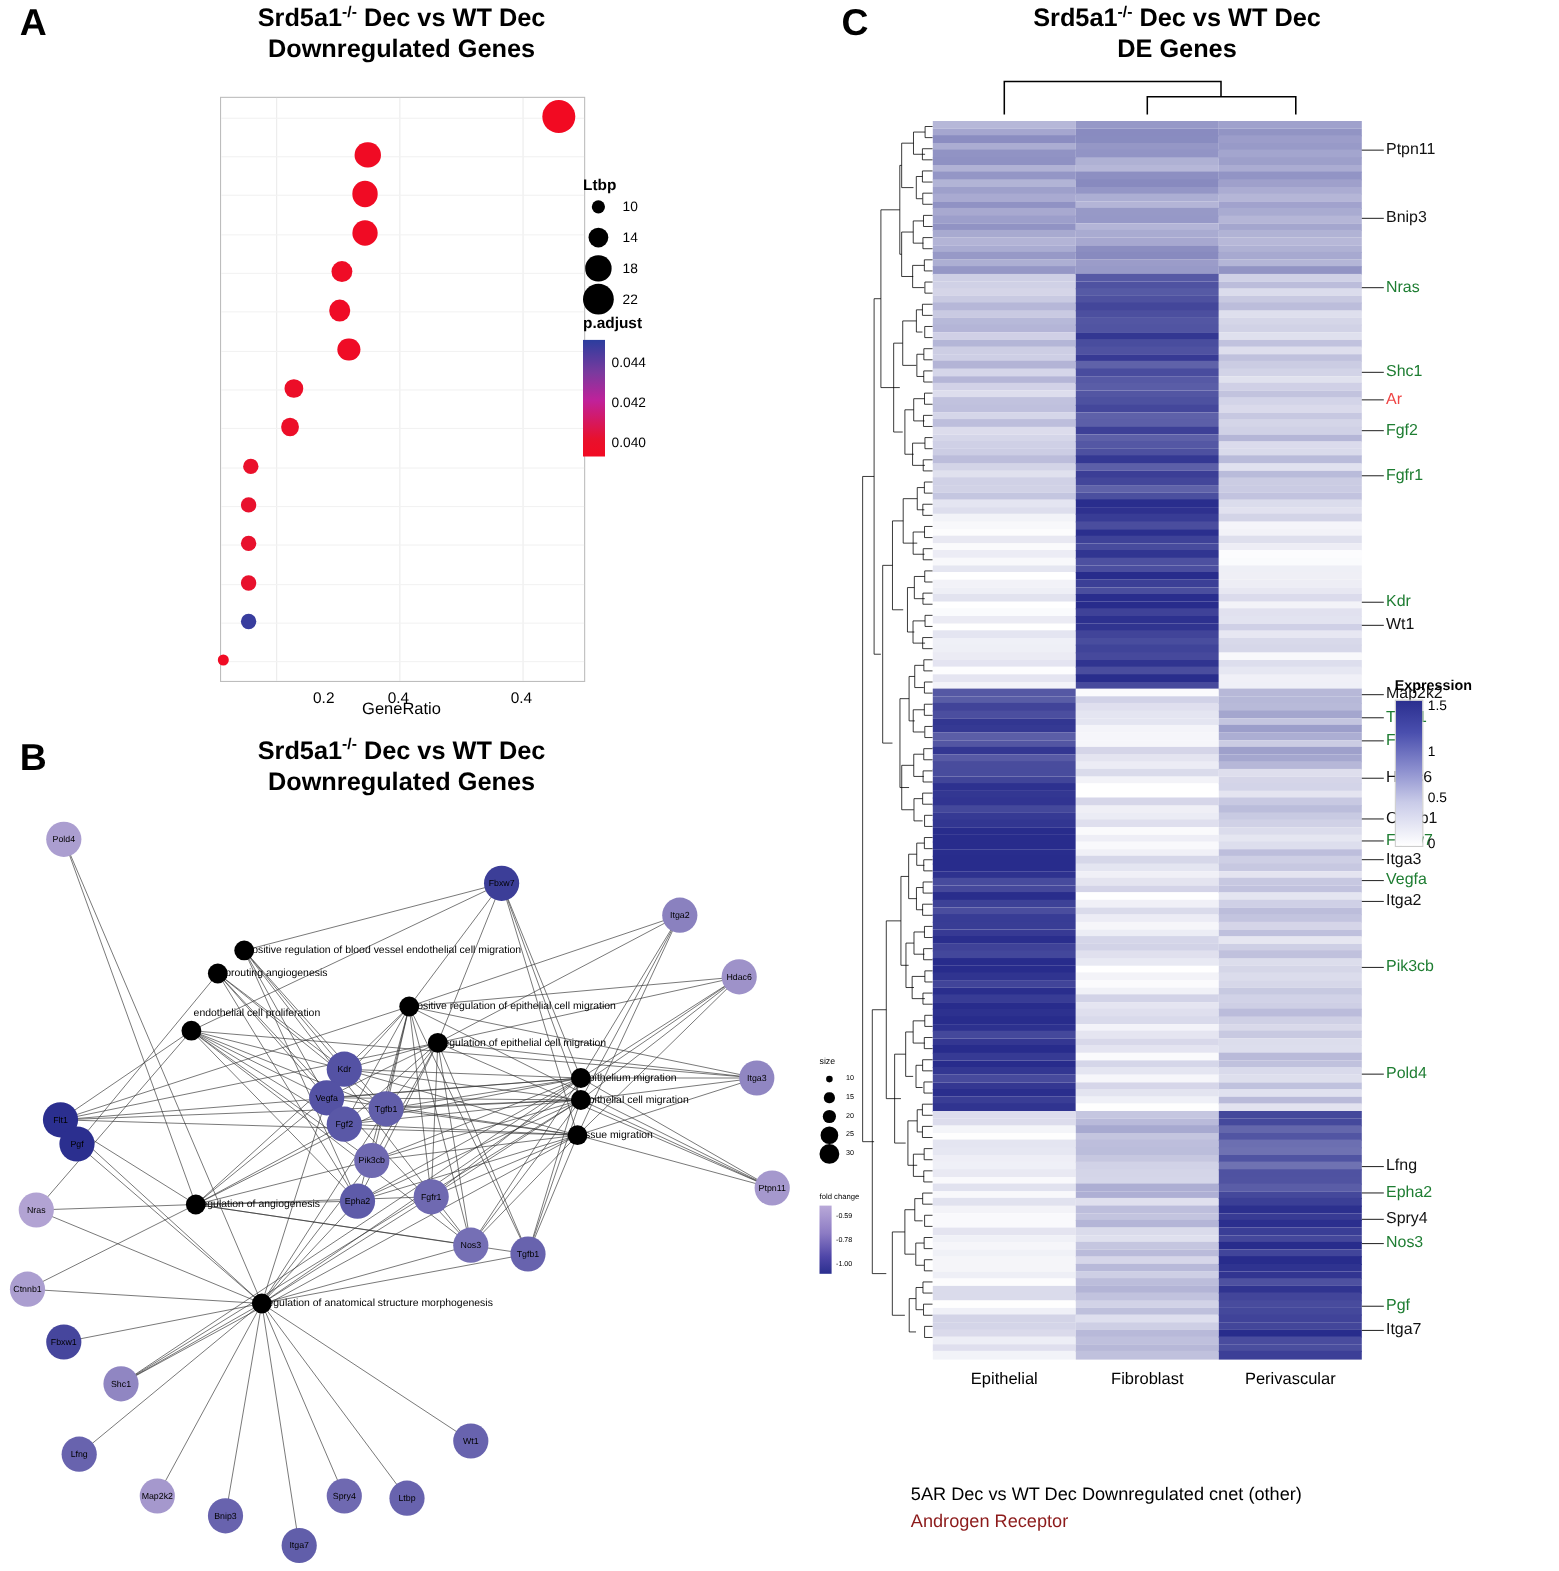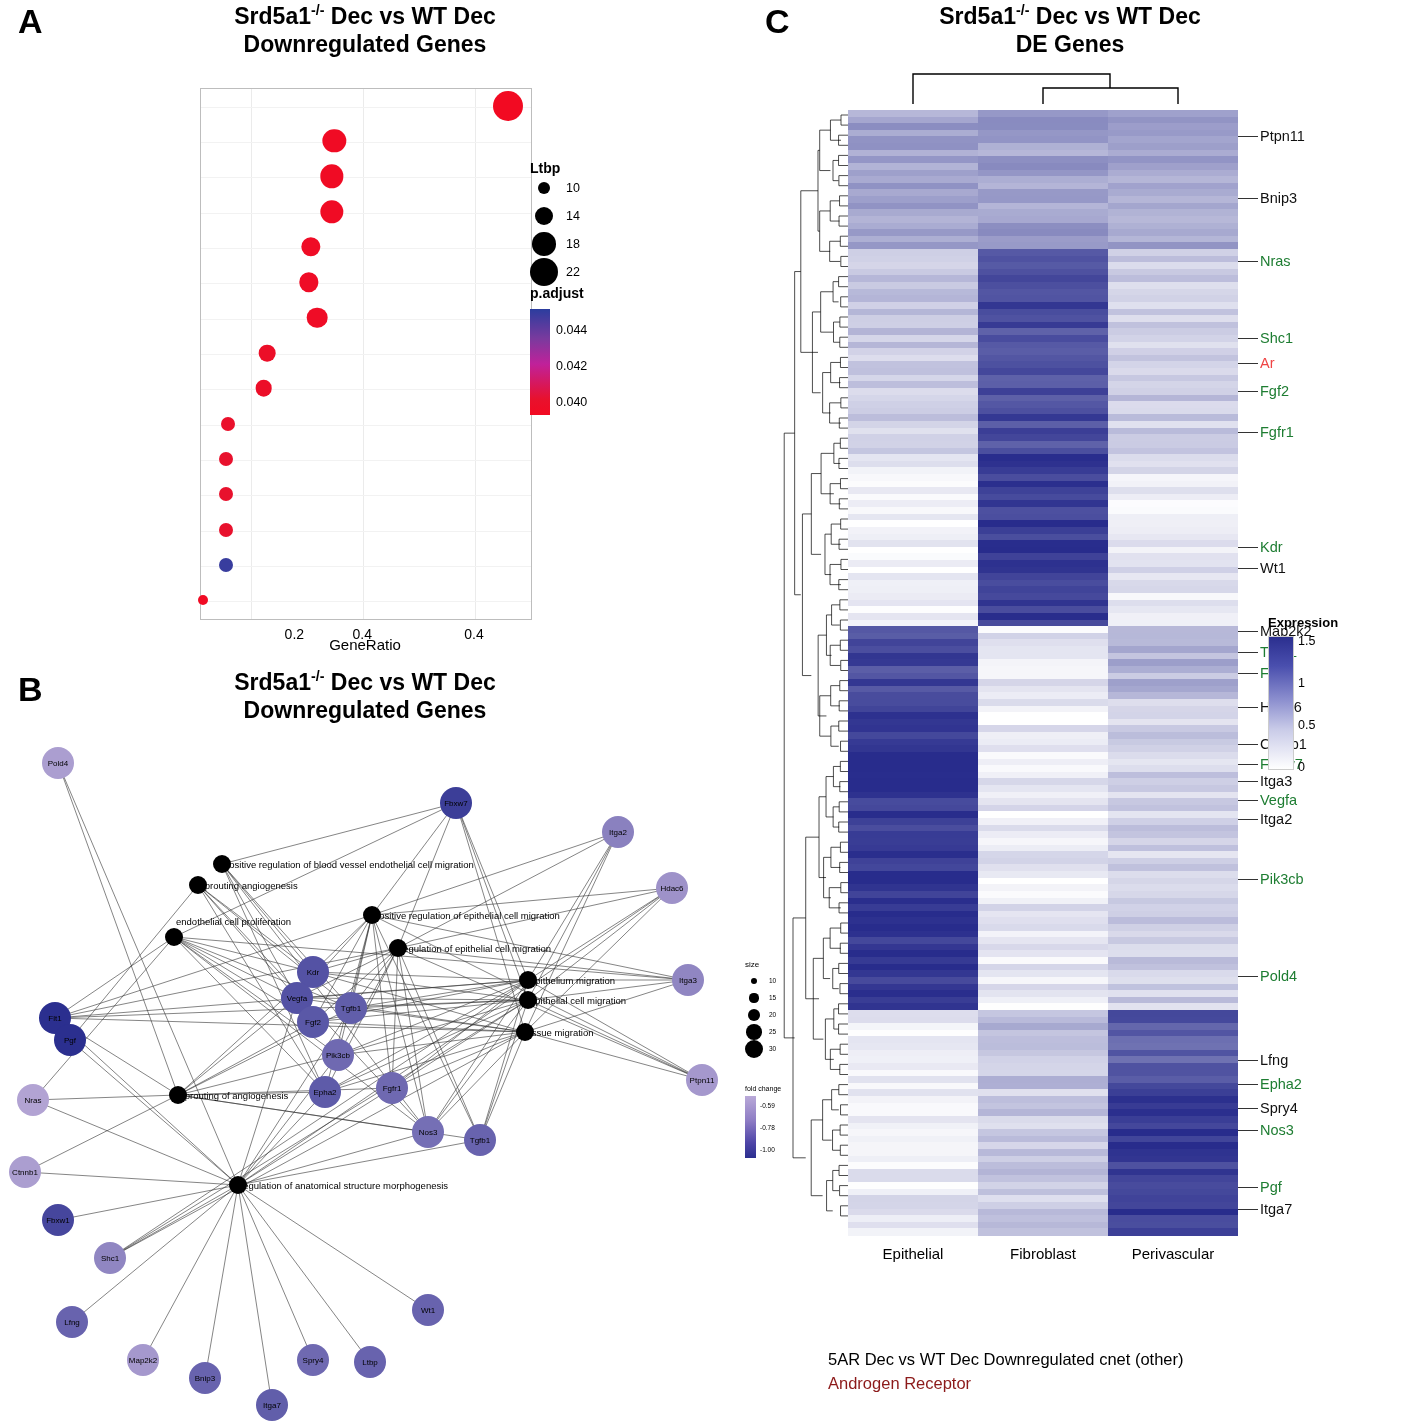--- a/index.html
+++ b/index.html
@@ -375,21 +375,21 @@
       <div class="b-node-label" style="left: 370px; top: 702px;">Ltbp</div>
       <div class="b-node-label" style="left: 428px; top: 650px;">Wt1</div>
       <div class="b-term-label" style="left: 200px; top: 225px;">sprouting angiogenesis</div>
       <div class="b-term-label" style="left: 224px; top: 204px;">positive regulation of blood vessel endothelial cell migration</div>
       <div class="b-term-label" style="left: 176px; top: 261px;">endothelial cell proliferation</div>
       <div class="b-term-label" style="left: 374px; top: 255px;">positive regulation of epithelial cell migration</div>
       <div class="b-term-label" style="left: 400px; top: 288px;">regulation of epithelial cell migration</div>
       <div class="b-term-label" style="left: 530px; top: 320px;">epithelium migration</div>
       <div class="b-term-label" style="left: 530px; top: 340px;">epithelial cell migration</div>
       <div class="b-term-label" style="left: 527px; top: 372px;">tissue migration</div>
-      <div class="b-term-label" style="left: 180px; top: 435px;">sprouting of angiogenesis</div>
+      <div class="b-term-label" style="left: 180px; top: 435px;">regulation of angiogenesis</div>
       <div class="b-term-label" style="left: 240px; top: 525px;">regulation of anatomical structure morphogenesis</div>
     </div>
 
   <div style="position:absolute;left:745px;top:300px;width:70px;">
     <div style="font-size:8px;">size</div>
     <div id="b-size-legend" style="position:relative;height:90px;margin-top:4px;">
         <div style="position: absolute; left: 6px; top: 5px; width: 6px; height: 6px; border-radius: 50%; background: rgb(0, 0, 0);"></div>
         <div style="position: absolute; left: 24px; top: 4px; font-size: 6.5px;">10</div>
         <div style="position: absolute; left: 4.4px; top: 20.4px; width: 9.2px; height: 9.2px; border-radius: 50%; background: rgb(0, 0, 0);"></div>
         <div style="position: absolute; left: 24px; top: 21px; font-size: 6.5px;">15</div>

